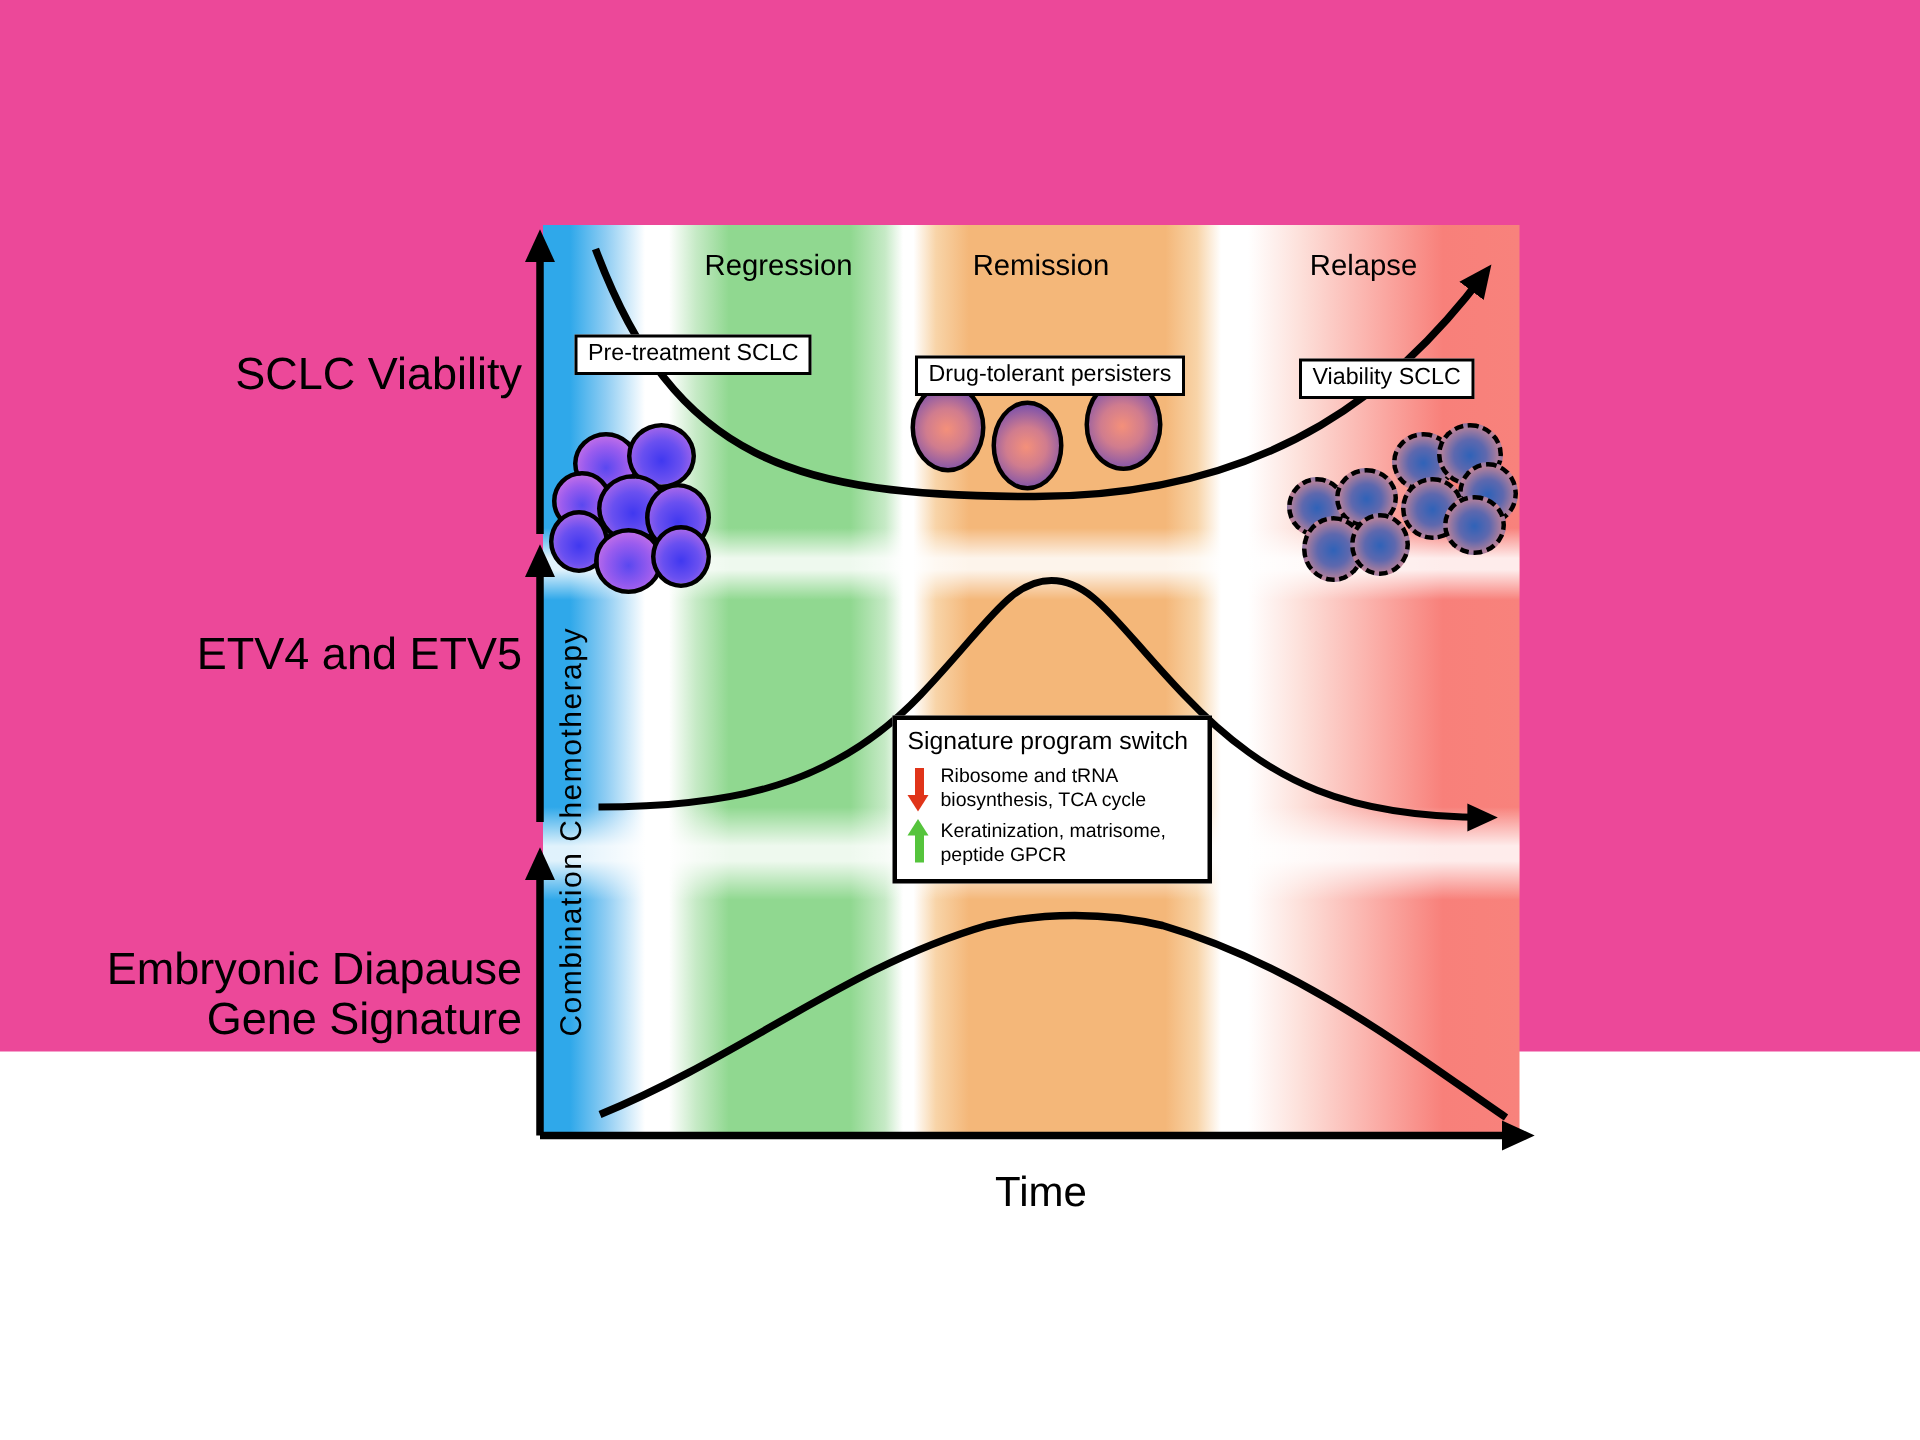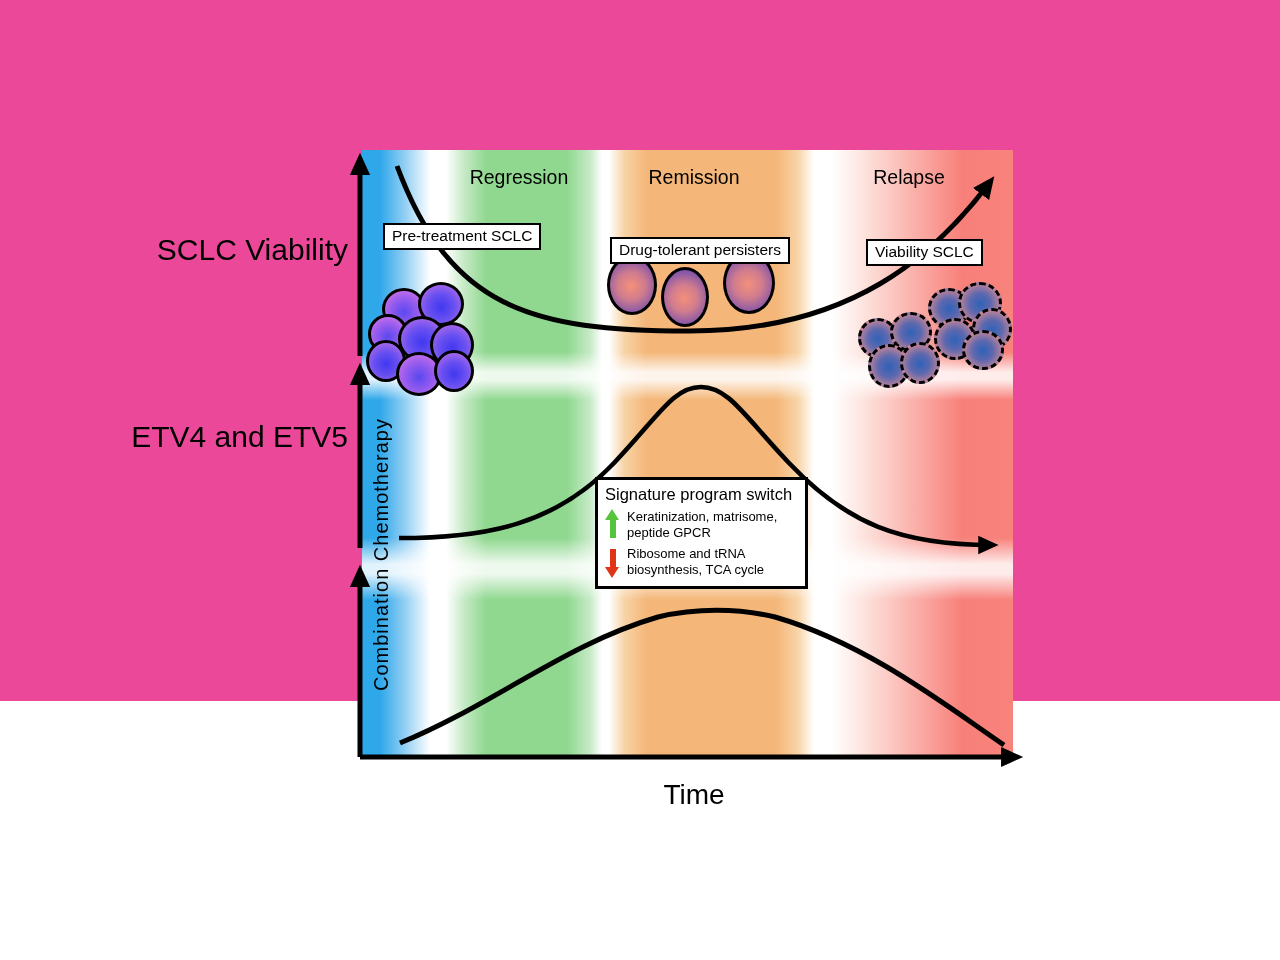--- a/index.html
+++ b/index.html
@@ -128,41 +128,45 @@
   <div class="phase-label" style="left:519px;">Regression</div>
   <div class="phase-label" style="left:694px;">Remission</div>
   <div class="phase-label" style="left:909px;">Relapse</div>
 
   <div class="row-label" id="row-label-1">
     <div>SCLC Viability</div>
   </div>
   <div class="row-label" id="row-label-2">
     <div>ETV4 and ETV5</div>
   </div>
+  <div class="row-label" id="row-label-3">
+    <div>Embryonic Diapause</div>
+    <div>Gene Signature</div>
+  </div>
 
   <div id="x-axis-label">Time</div>
   <div id="y-axis-label">
     <span>Combination Chemotherapy</span>
   </div>
 
   <div class="tag" id="tag-pretreatment">Pre-treatment SCLC</div>
   <div class="tag" id="tag-persisters">Drug-tolerant persisters</div>
   <div class="tag" id="tag-recurrent">Viability SCLC</div>
 
   <div id="transient-box">
     <div id="transient-title">Signature program switch</div>
     <div class="switch-row">
+      <div class="blk-arrow down">
+        <div class="head"></div>
+        <div class="shaft"></div>
+      </div>
+      <div>Ribosome and tRNA biosynthesis, TCA cycle</div>
+    </div>
+    <div class="switch-row">
       <div class="blk-arrow up">
         <div class="head"></div>
         <div class="shaft"></div>
       </div>
       <div>Keratinization, matrisome, peptide GPCR</div>
     </div>
-    <div class="switch-row">
-      <div class="blk-arrow down">
-        <div class="head"></div>
-        <div class="shaft"></div>
-      </div>
-      <div>Ribosome and tRNA biosynthesis, TCA cycle</div>
-    </div>
   </div>
 
 </div>
 
 </body></html>

